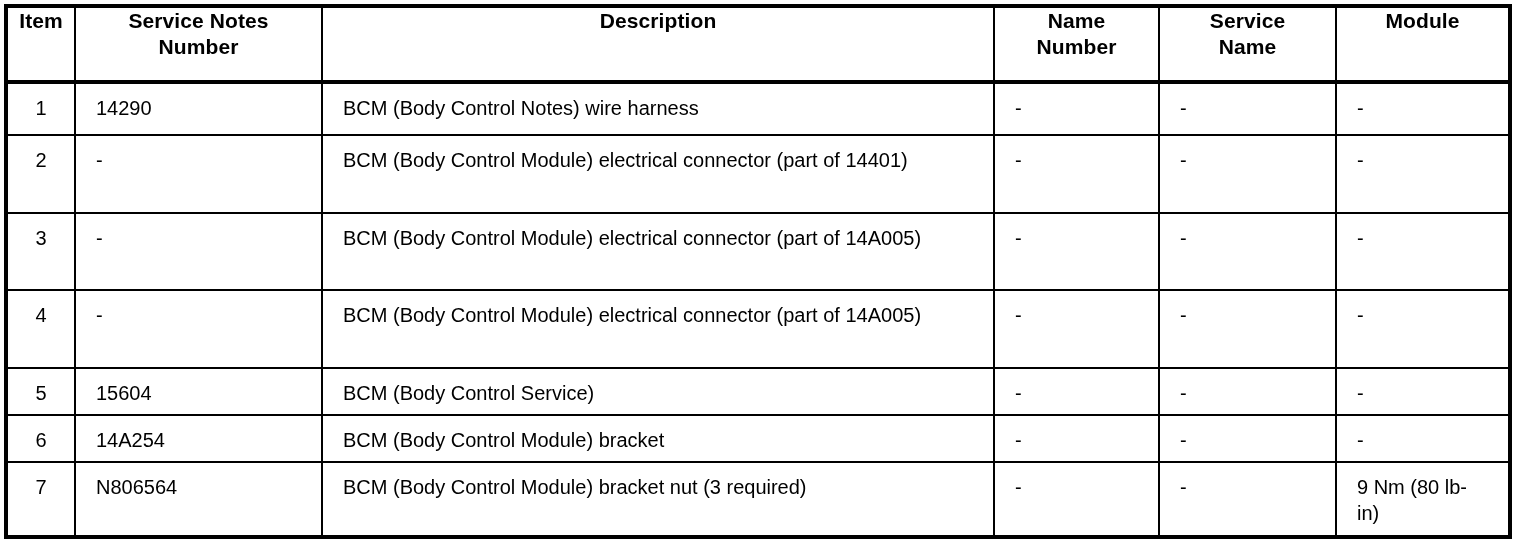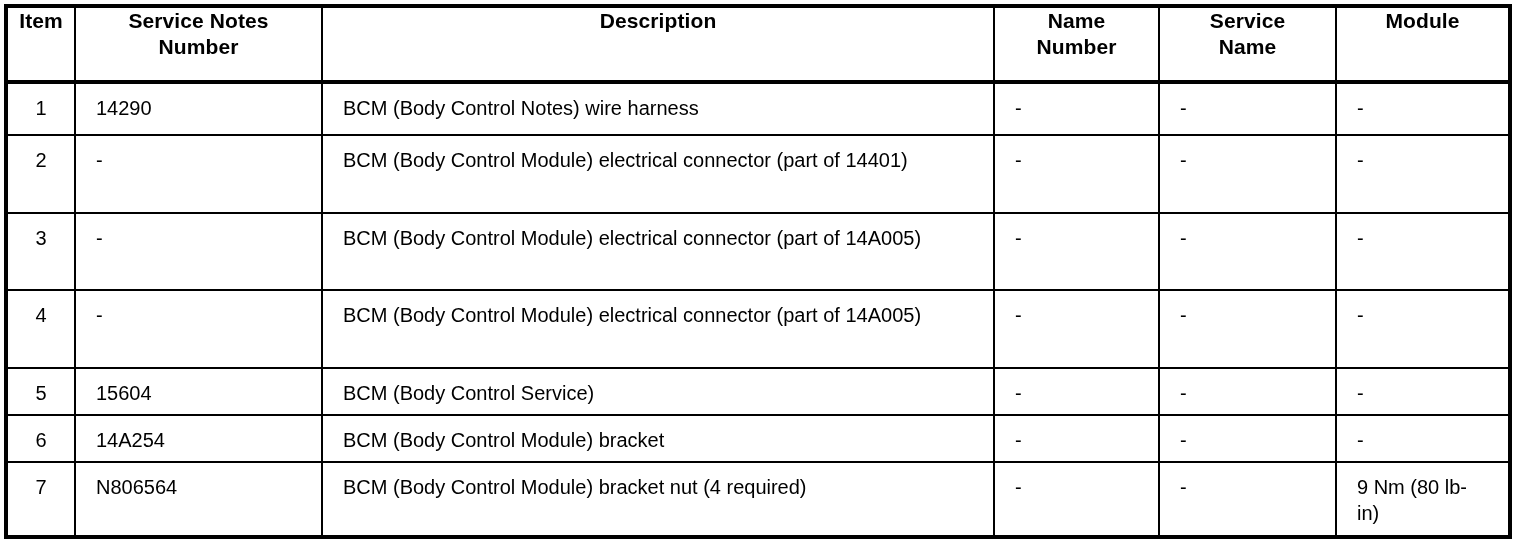--- a/index.html
+++ b/index.html
@@ -255,21 +255,21 @@
       </tr>
 
       <tr class="r7">
         <td class="cell-item">
             <div class="cell-inner">7</div>
           </td>
         <td class="cell-left">
             <div class="cell-inner">N806564</div>
           </td>
         <td class="cell-left">
-            <div class="cell-inner">BCM (Body Control Module) bracket nut (4 required)</div>
+            <div class="cell-inner">BCM (Body Control Module) bracket nut (3 required)</div>
           </td>
         <td class="cell-left">
             <div class="cell-inner">-</div>
           </td>
         <td class="cell-left">
             <div class="cell-inner">-</div>
           </td>
         <td class="cell-left">
             <div class="cell-inner notes-wrap">9 Nm (80 lb-in)</div>
           </td>

